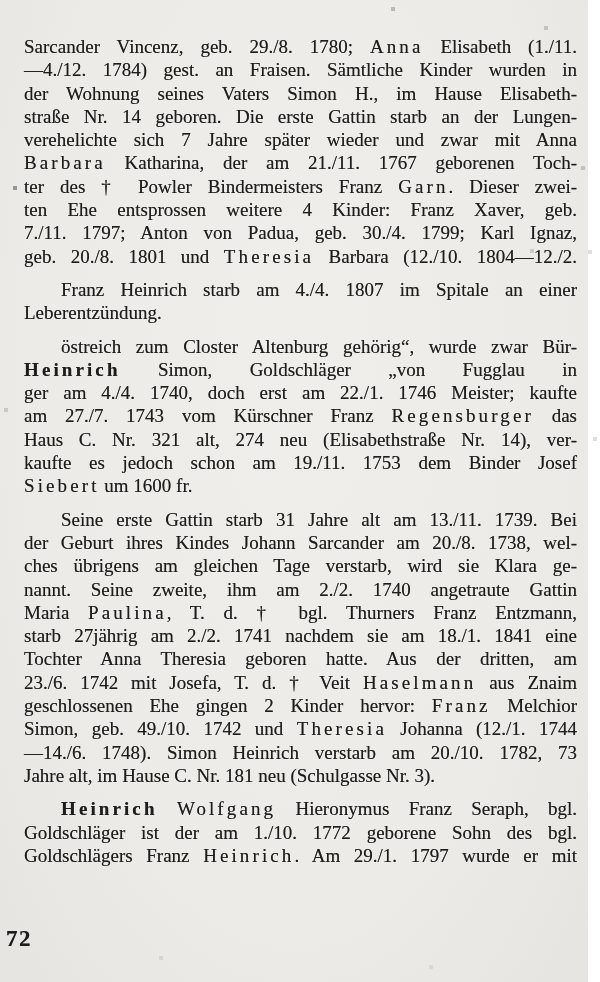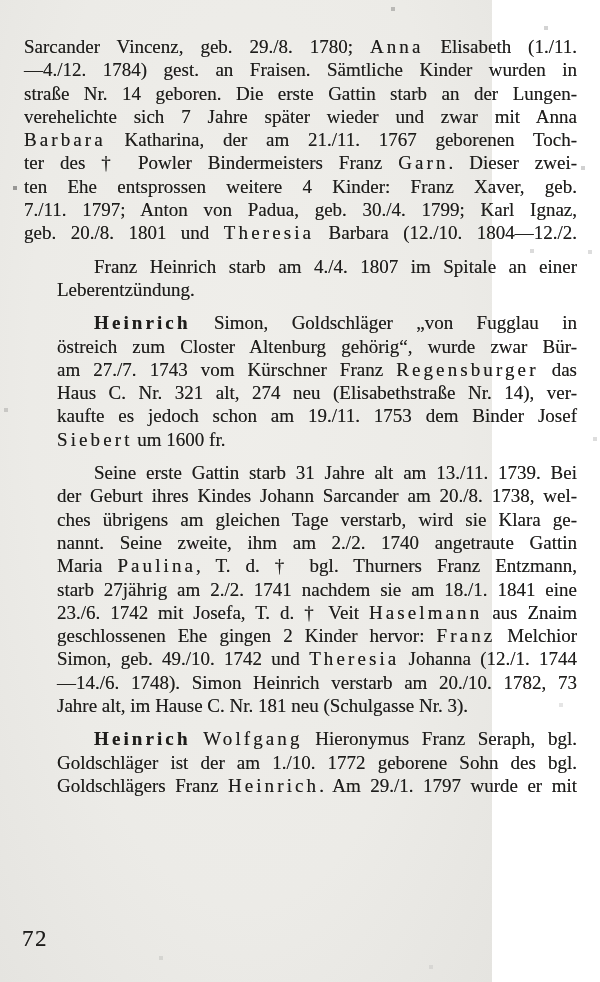--- a/index.html
+++ b/index.html
@@ -7,55 +7,55 @@
     --ink: #1e1d1b;
   }
   * { margin: 0; padding: 0; box-sizing: border-box; }
   html, body { width: 600px; height: 982px; }
   body {
     font-family: "Liberation Serif", "DejaVu Serif", serif;
     overflow: hidden;
   }
   .page {
     position: relative;
-    width: 492px;
+    width: 588px;
     height: 982px;
     background: radial-gradient(ellipse at 50% 38%, #efeeea 0%, var(--paper) 62%, #e5e4e0 100%);
     color: var(--ink);
   }
   .text-block {
     position: absolute;
     left: 24px;
     top: 35px;
     width: 553px;
   }
-  .para + .para { margin-top: 10px; margin-left: 33px; }
+  .para + .para { margin-top: 10px; }
   .line {
     font-size: 19px;
     line-height: 23.3px;
     text-align: justify;
     text-align-last: justify;
     white-space: nowrap;
     color: var(--ink);
     text-shadow: 0 0 0.5px rgba(20,20,20,0.55);
   }
   .line.lastline {
     text-align-last: left;
     white-space: normal;
   }
   .para.indent .line:first-child { text-indent: 37px; }
   .seg-n { }
   .seg-sp { letter-spacing: 3.1px; }
   .seg-b  { letter-spacing: 3.1px; font-weight: bold; }
   .pageno {
     position: absolute;
-    left: 22px;
+    left: 6px;
     top: 926px;
     font-size: 23px;
-    font-weight: normal;
+    font-weight: bold;
     letter-spacing: 1.5px;
     text-shadow: 0 0 0.5px rgba(20,20,20,0.55);
   }
   .specks {
     position: absolute;
     left: 0; top: 0;
     width: 2px; height: 2px;
     background: transparent;
     pointer-events: none;
     box-shadow:
@@ -74,47 +74,50 @@
 </style>
 </head>
 <body>
 
 <div class="page">
   <div class="specks"></div>
   <div class="text-block">
       <div class="para">
         <div class="line"><span class="seg-n">Sarcander Vincenz, geb. 29./8. 1780; </span><span class="seg-sp">Anna</span><span class="seg-n"> Elisabeth (1./11.</span></div>
         <div class="line"><span class="seg-n">—4./12. 1784) gest. an Fraisen. Sämtliche Kinder wurden in</span></div>
+        <div class="line"><span class="seg-n">der Wohnung seines Vaters Simon H., im Hause Elisabeth-</span></div>
         <div class="line"><span class="seg-n">straße Nr. 14 geboren. Die erste Gattin starb an der Lungen-</span></div>
         <div class="line"><span class="seg-n">verehelichte sich 7 Jahre später wieder und zwar mit Anna</span></div>
         <div class="line"><span class="seg-sp">Barbara</span><span class="seg-n"> Katharina, der am 21./11. 1767 geborenen Toch-</span></div>
         <div class="line"><span class="seg-n">ter des † Powler Bindermeisters Franz </span><span class="seg-sp">Garn</span><span class="seg-n">. Dieser zwei-</span></div>
         <div class="line"><span class="seg-n">ten Ehe entsprossen weitere 4 Kinder: Franz Xaver, geb.</span></div>
         <div class="line"><span class="seg-n">7./11. 1797; Anton von Padua, geb. 30./4. 1799; Karl Ignaz,</span></div>
         <div class="line"><span class="seg-n">geb. 20./8. 1801 und </span><span class="seg-sp">Theresia</span><span class="seg-n"> Barbara (12./10. 1804—12./2.</span></div>
       </div>
       <div class="para indent">
         <div class="line"><span class="seg-n">Franz Heinrich starb am 4./4. 1807 im Spitale an einer</span></div>
         <div class="line lastline"><span class="seg-n">Leberentzündung.</span></div>
       </div>
       <div class="para indent">
+        <div class="line"><span class="seg-n">östreich zum Closter Altenburg gehörig“, wurde zwar Bür-</span></div>
         <div class="line"><span class="seg-b">Heinrich</span><span class="seg-n"> Simon, Goldschläger „von Fugglau in</span></div>
-        <div class="line"><span class="seg-n">östreich zum Closter Altenburg gehörig“, wurde zwar Bür-</span></div>
+        <div class="line"><span class="seg-n">ger am 4./4. 1740, doch erst am 22./1. 1746 Meister; kaufte</span></div>
         <div class="line"><span class="seg-n">am 27./7. 1743 vom Kürschner Franz </span><span class="seg-sp">Regensburger</span><span class="seg-n"> das</span></div>
         <div class="line"><span class="seg-n">Haus C. Nr. 321 alt, 274 neu (Elisabethstraße Nr. 14), ver-</span></div>
         <div class="line"><span class="seg-n">kaufte es jedoch schon am 19./11. 1753 dem Binder Josef</span></div>
         <div class="line lastline"><span class="seg-sp">Siebert</span><span class="seg-n"> um 1600 fr.</span></div>
       </div>
       <div class="para indent">
         <div class="line"><span class="seg-n">Seine erste Gattin starb 31 Jahre alt am 13./11. 1739. Bei</span></div>
         <div class="line"><span class="seg-n">der Geburt ihres Kindes Johann Sarcander am 20./8. 1738, wel-</span></div>
         <div class="line"><span class="seg-n">ches übrigens am gleichen Tage verstarb, wird sie Klara ge-</span></div>
         <div class="line"><span class="seg-n">nannt. Seine zweite, ihm am 2./2. 1740 angetraute Gattin</span></div>
         <div class="line"><span class="seg-n">Maria </span><span class="seg-sp">Paulina</span><span class="seg-n">, T. d. † bgl. Thurners Franz Entzmann,</span></div>
         <div class="line"><span class="seg-n">starb 27jährig am 2./2. 1741 nachdem sie am 18./1. 1841 eine</span></div>
+        <div class="line"><span class="seg-n">Tochter Anna Theresia geboren hatte. Aus der dritten, am</span></div>
         <div class="line"><span class="seg-n">23./6. 1742 mit Josefa, T. d. † Veit </span><span class="seg-sp">Haselmann</span><span class="seg-n"> aus Znaim</span></div>
         <div class="line"><span class="seg-n">geschlossenen Ehe gingen 2 Kinder hervor: </span><span class="seg-sp">Franz</span><span class="seg-n"> Melchior</span></div>
         <div class="line"><span class="seg-n">Simon, geb. 49./10. 1742 und </span><span class="seg-sp">Theresia</span><span class="seg-n"> Johanna (12./1. 1744</span></div>
         <div class="line"><span class="seg-n">—14./6. 1748). Simon Heinrich verstarb am 20./10. 1782, 73</span></div>
         <div class="line lastline"><span class="seg-n">Jahre alt, im Hause C. Nr. 181 neu (Schulgasse Nr. 3).</span></div>
       </div>
       <div class="para indent">
         <div class="line"><span class="seg-b">Heinrich</span><span class="seg-n"> </span><span class="seg-sp">Wolfgang</span><span class="seg-n"> Hieronymus Franz Seraph, bgl.</span></div>
         <div class="line"><span class="seg-n">Goldschläger ist der am 1./10. 1772 geborene Sohn des bgl.</span></div>
         <div class="line"><span class="seg-n">Goldschlägers Franz </span><span class="seg-sp">Heinrich</span><span class="seg-n">. Am 29./1. 1797 wurde er mit</span></div>

